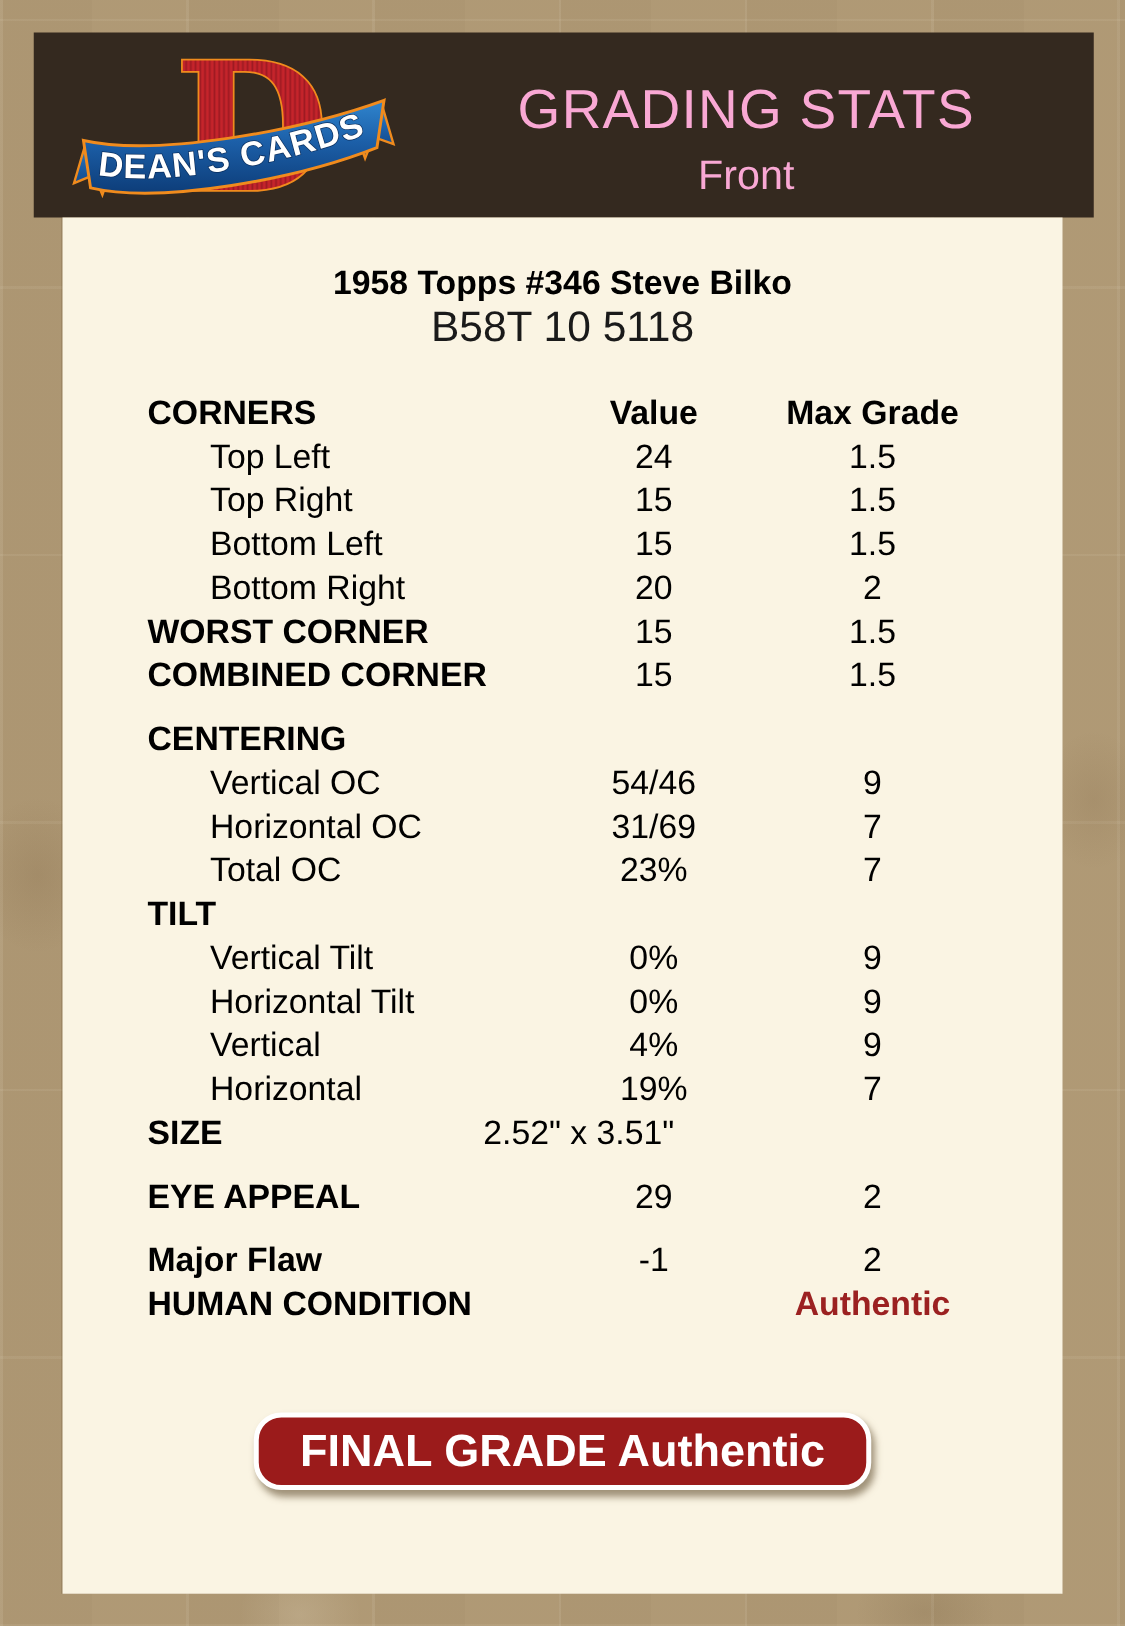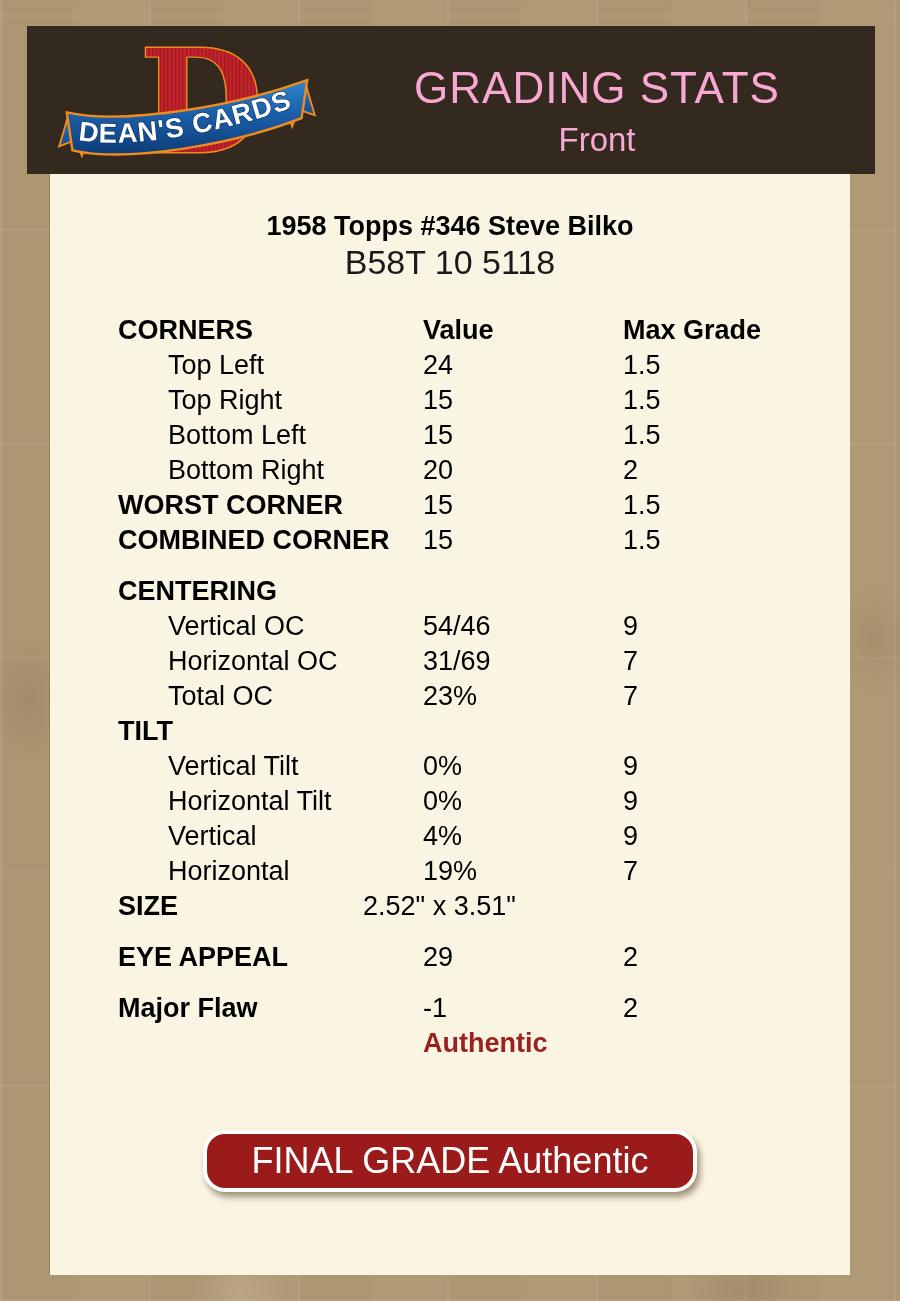--- a/index.html
+++ b/index.html
@@ -42,35 +42,35 @@
   .card-title { margin-top:34px; text-align:center; font-size:27px; font-weight:bold; line-height:36px; color:#000; }
   .card-id    { text-align:center; font-size:34px; line-height:36px; color:#1a1a1a; }
 
   .grading-table { margin-top:33px; }
   .row {
     display:grid; grid-template-columns:305px 200px 150px;
     padding-left:68px; height:35px; align-items:center;
     font-size:27px; color:#000; white-space:nowrap;
   }
   .row.gap { margin-top:16px; }
-  .cell-value, .cell-max { }
+  .cell-value, .cell-max { text-align:center; }
   .row.header .cell-label, .row.header .cell-value, .row.header .cell-max { font-weight:bold; }
   .row.section .cell-label { font-weight:bold; }
   .row.item .cell-label { padding-left:50px; }
   .value-wide { transform:translateX(-60px); }
   .max-accent { color:#9b2121; font-weight:bold; }
 
   .final-grade-button {
     position:absolute; left:50%; transform:translateX(-50%); top:956px;
     width:494px; height:62px;
     background:#9b1b1b;
     border:4px solid #ffffff;
     border-radius:22px;
     box-shadow:3px 5px 6px rgba(85,65,35,0.55);
-    color:#fff; font-size:36px; font-weight:normal;
+    color:#fff; font-size:36px; font-weight:bold;
     display:flex; align-items:center; justify-content:center;
     cursor:pointer;
   }
 </style>
 </head>
 <body>
 
 <div class="bg-texture"></div>
 
 <div class="header-bar">
@@ -195,19 +195,20 @@
         <div class="cell-label">EYE APPEAL</div>
         <div class="cell-value">29</div>
         <div class="cell-max">2</div>
       </div>
       <div class="row section gap">
         <div class="cell-label">Major Flaw</div>
         <div class="cell-value">-1</div>
         <div class="cell-max">2</div>
       </div>
       <div class="row section">
+        <div class="cell-label">HUMAN CONDITION</div>
         <div class="cell-value"></div>
         <div class="cell-max max-accent">Authentic</div>
       </div>
     </div>
 
   <div class="final-grade-button">FINAL GRADE Authentic</div>
 </div>
 
 </body></html>

